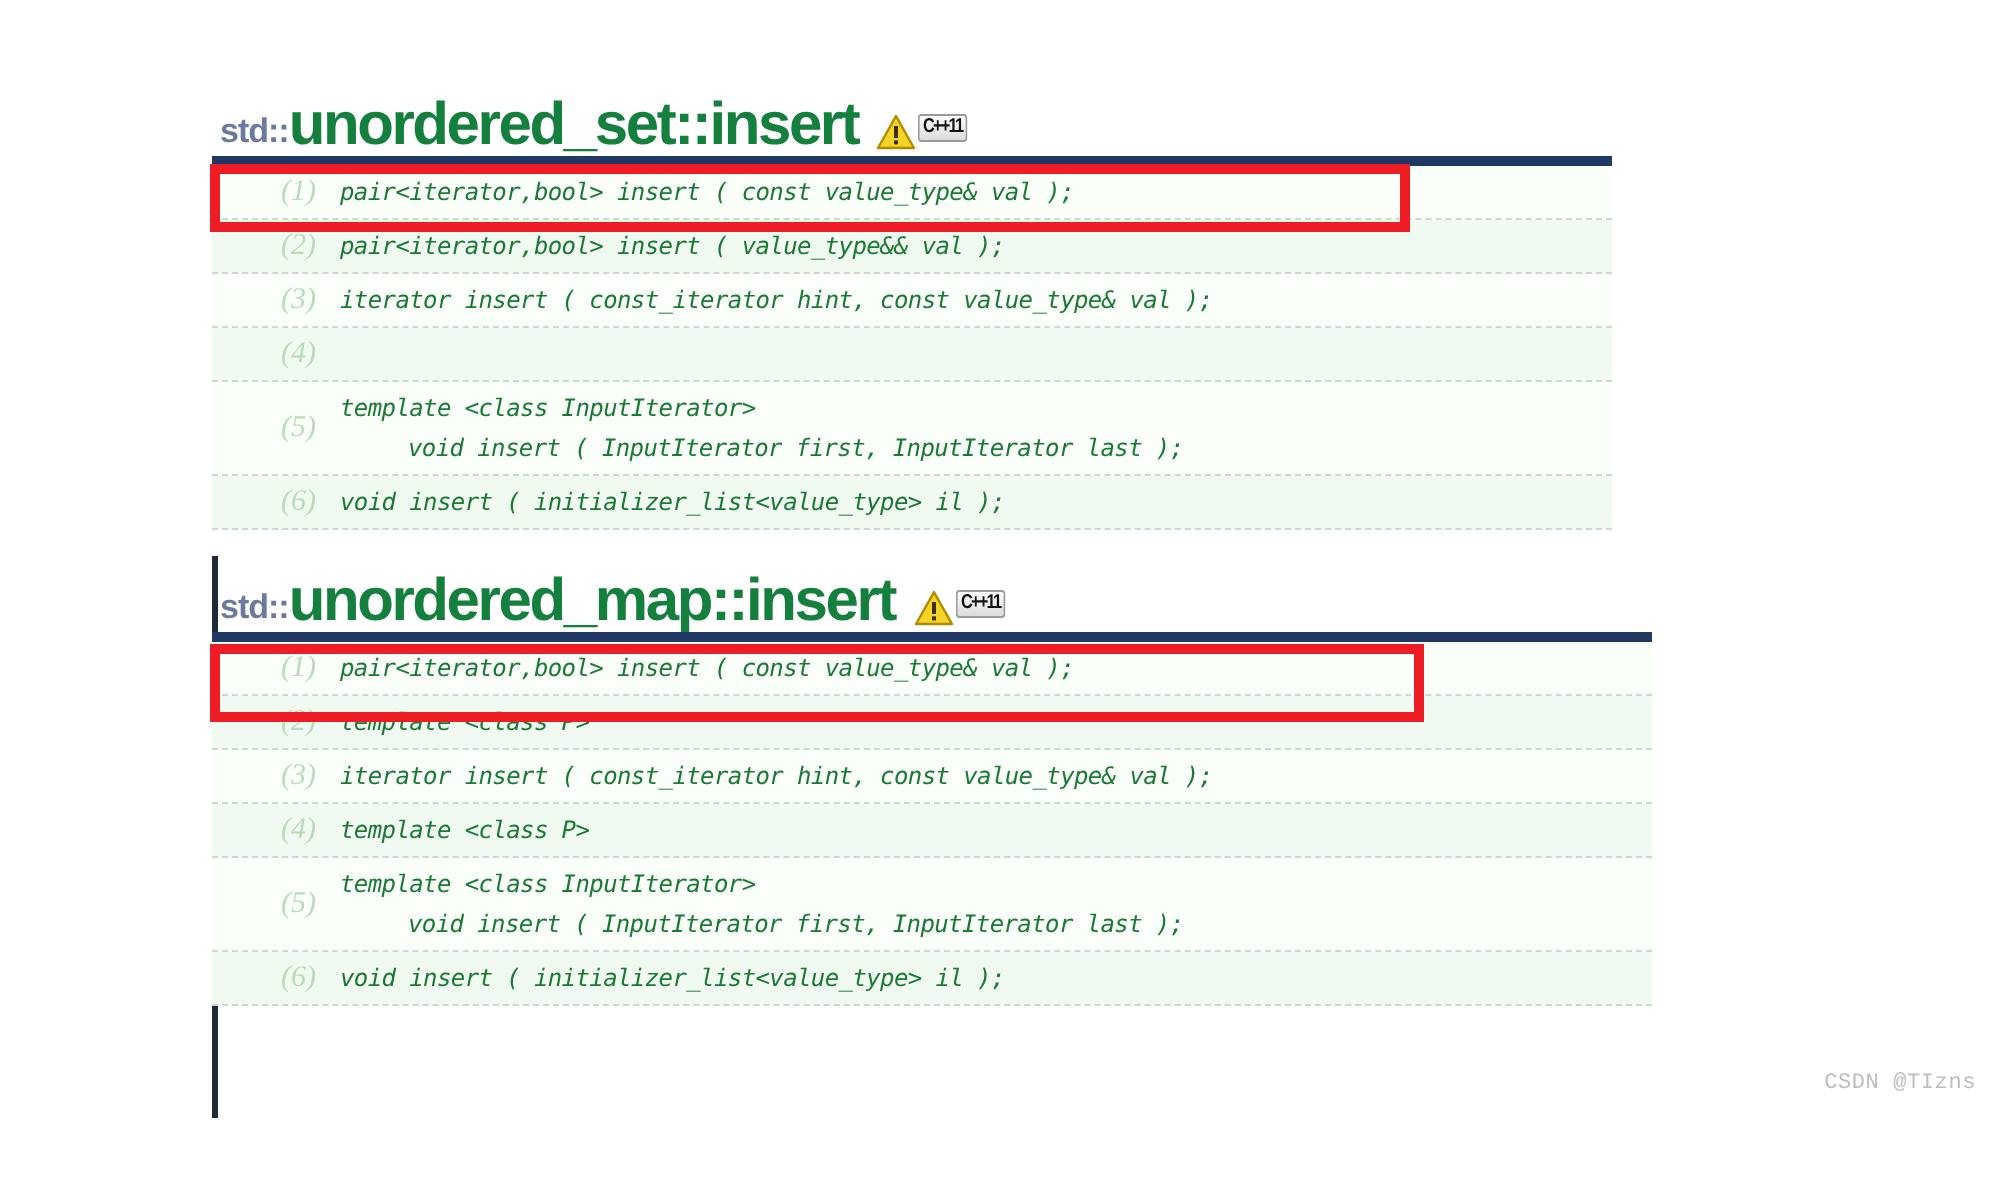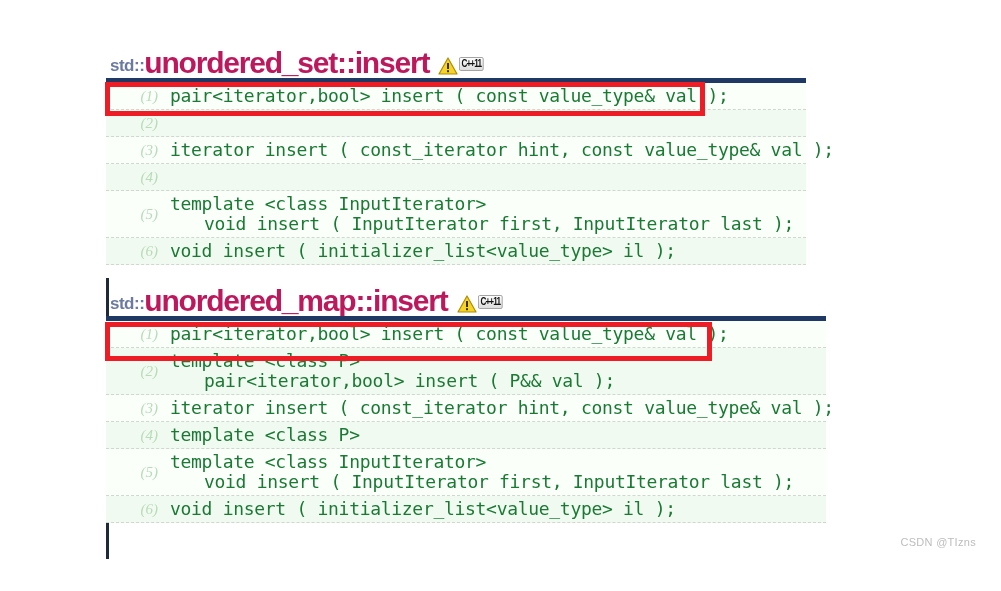--- a/index.html
+++ b/index.html
@@ -52,21 +52,21 @@
     font-weight: bold;
     color: #6b7a9e;
     letter-spacing: -0.5px;
     position: relative;
     top: -2px;
   }
   .title-main {
     font-family: "Liberation Sans", sans-serif;
     font-size: 30px;
     font-weight: bold;
-    color: #be185d;
+    color: #15803d;
     letter-spacing: -1.2px;
     line-height: 30px;
   }
 
   
   .badge {
     display: inline-flex;
     align-items: flex-start;
     margin-left: 9px;
     position: relative;
@@ -112,46 +112,47 @@
     padding-right: 12px;
     font-family: "Liberation Serif", serif;
     font-style: italic;
     font-size: 15px;
     color: #b8dcb8;
     user-select: none;
   }
   .sig-code {
     flex: 1 1 auto;
     font-family: "DejaVu Sans Mono", monospace;
-    font-size: 18px;
+    font-size: 12px;
     color: #1a7a34;
     line-height: 20px;
     white-space: pre;
     padding: 3px 0;
     letter-spacing: -0.3px;
+    font-style: italic;
   }
   .sig-code .ln2 { display: block; padding-left: 34px; }
 
   
   .red-box {
     position: absolute;
     border: 5px solid #ee1c25;
     box-sizing: border-box;
     background: transparent;
     pointer-events: none;
   }
   #redbox-set { left: 105px; top: 82px;  width: 600px; height: 34px; }
   #redbox-map { left: 105px; top: 322px; width: 607px; height: 39px; }
 
   
   .watermark {
     position: absolute;
-    right: 25px;
+    right: 13px;
     bottom: 8px;
-    font-family: Liberation Sans, sans-serif;
+    font-family: Liberation Mono, monospace;
     font-size: 11px;
     color: #bdbdbd;
     letter-spacing: 0.3px;
   }
 </style>
 </head>
 <body>
 
 <div class="page">
 
@@ -174,20 +175,21 @@
 
     <div class="sig-table">
 
       <div class="sig-row">
         <div class="sig-num">(1)</div>
         <div class="sig-code">pair&lt;iterator,bool&gt; insert ( const value_type&amp; val );</div>
       </div>
 
       <div class="sig-row alt">
         <div class="sig-num">(2)</div>
+        <div class="sig-code">pair&lt;iterator,bool&gt; insert ( value_type&amp;&amp; val );</div>
       </div>
 
       <div class="sig-row">
         <div class="sig-num">(3)</div>
         <div class="sig-code">iterator insert ( const_iterator hint, const value_type&amp; val );</div>
       </div>
 
       <div class="sig-row alt">
         <div class="sig-num">(4)</div>
       </div>
@@ -226,21 +228,21 @@
 
     <div class="sig-table">
 
       <div class="sig-row">
         <div class="sig-num">(1)</div>
         <div class="sig-code">pair&lt;iterator,bool&gt; insert ( const value_type&amp; val );</div>
       </div>
 
       <div class="sig-row alt">
         <div class="sig-num">(2)</div>
-        <div class="sig-code"><span>template &lt;class P&gt;</span><span class="ln2">pair&lt;iterator,bool&gt; insert ( P&amp;&amp; val );</span></div>
+        <div class="sig-code"><span>template &lt;class P&gt;</span></div>
       </div>
 
       <div class="sig-row">
         <div class="sig-num">(3)</div>
         <div class="sig-code">iterator insert ( const_iterator hint, const value_type&amp; val );</div>
       </div>
 
       <div class="sig-row alt">
         <div class="sig-num">(4)</div>
         <div class="sig-code"><span>template &lt;class P&gt;</span></div>

